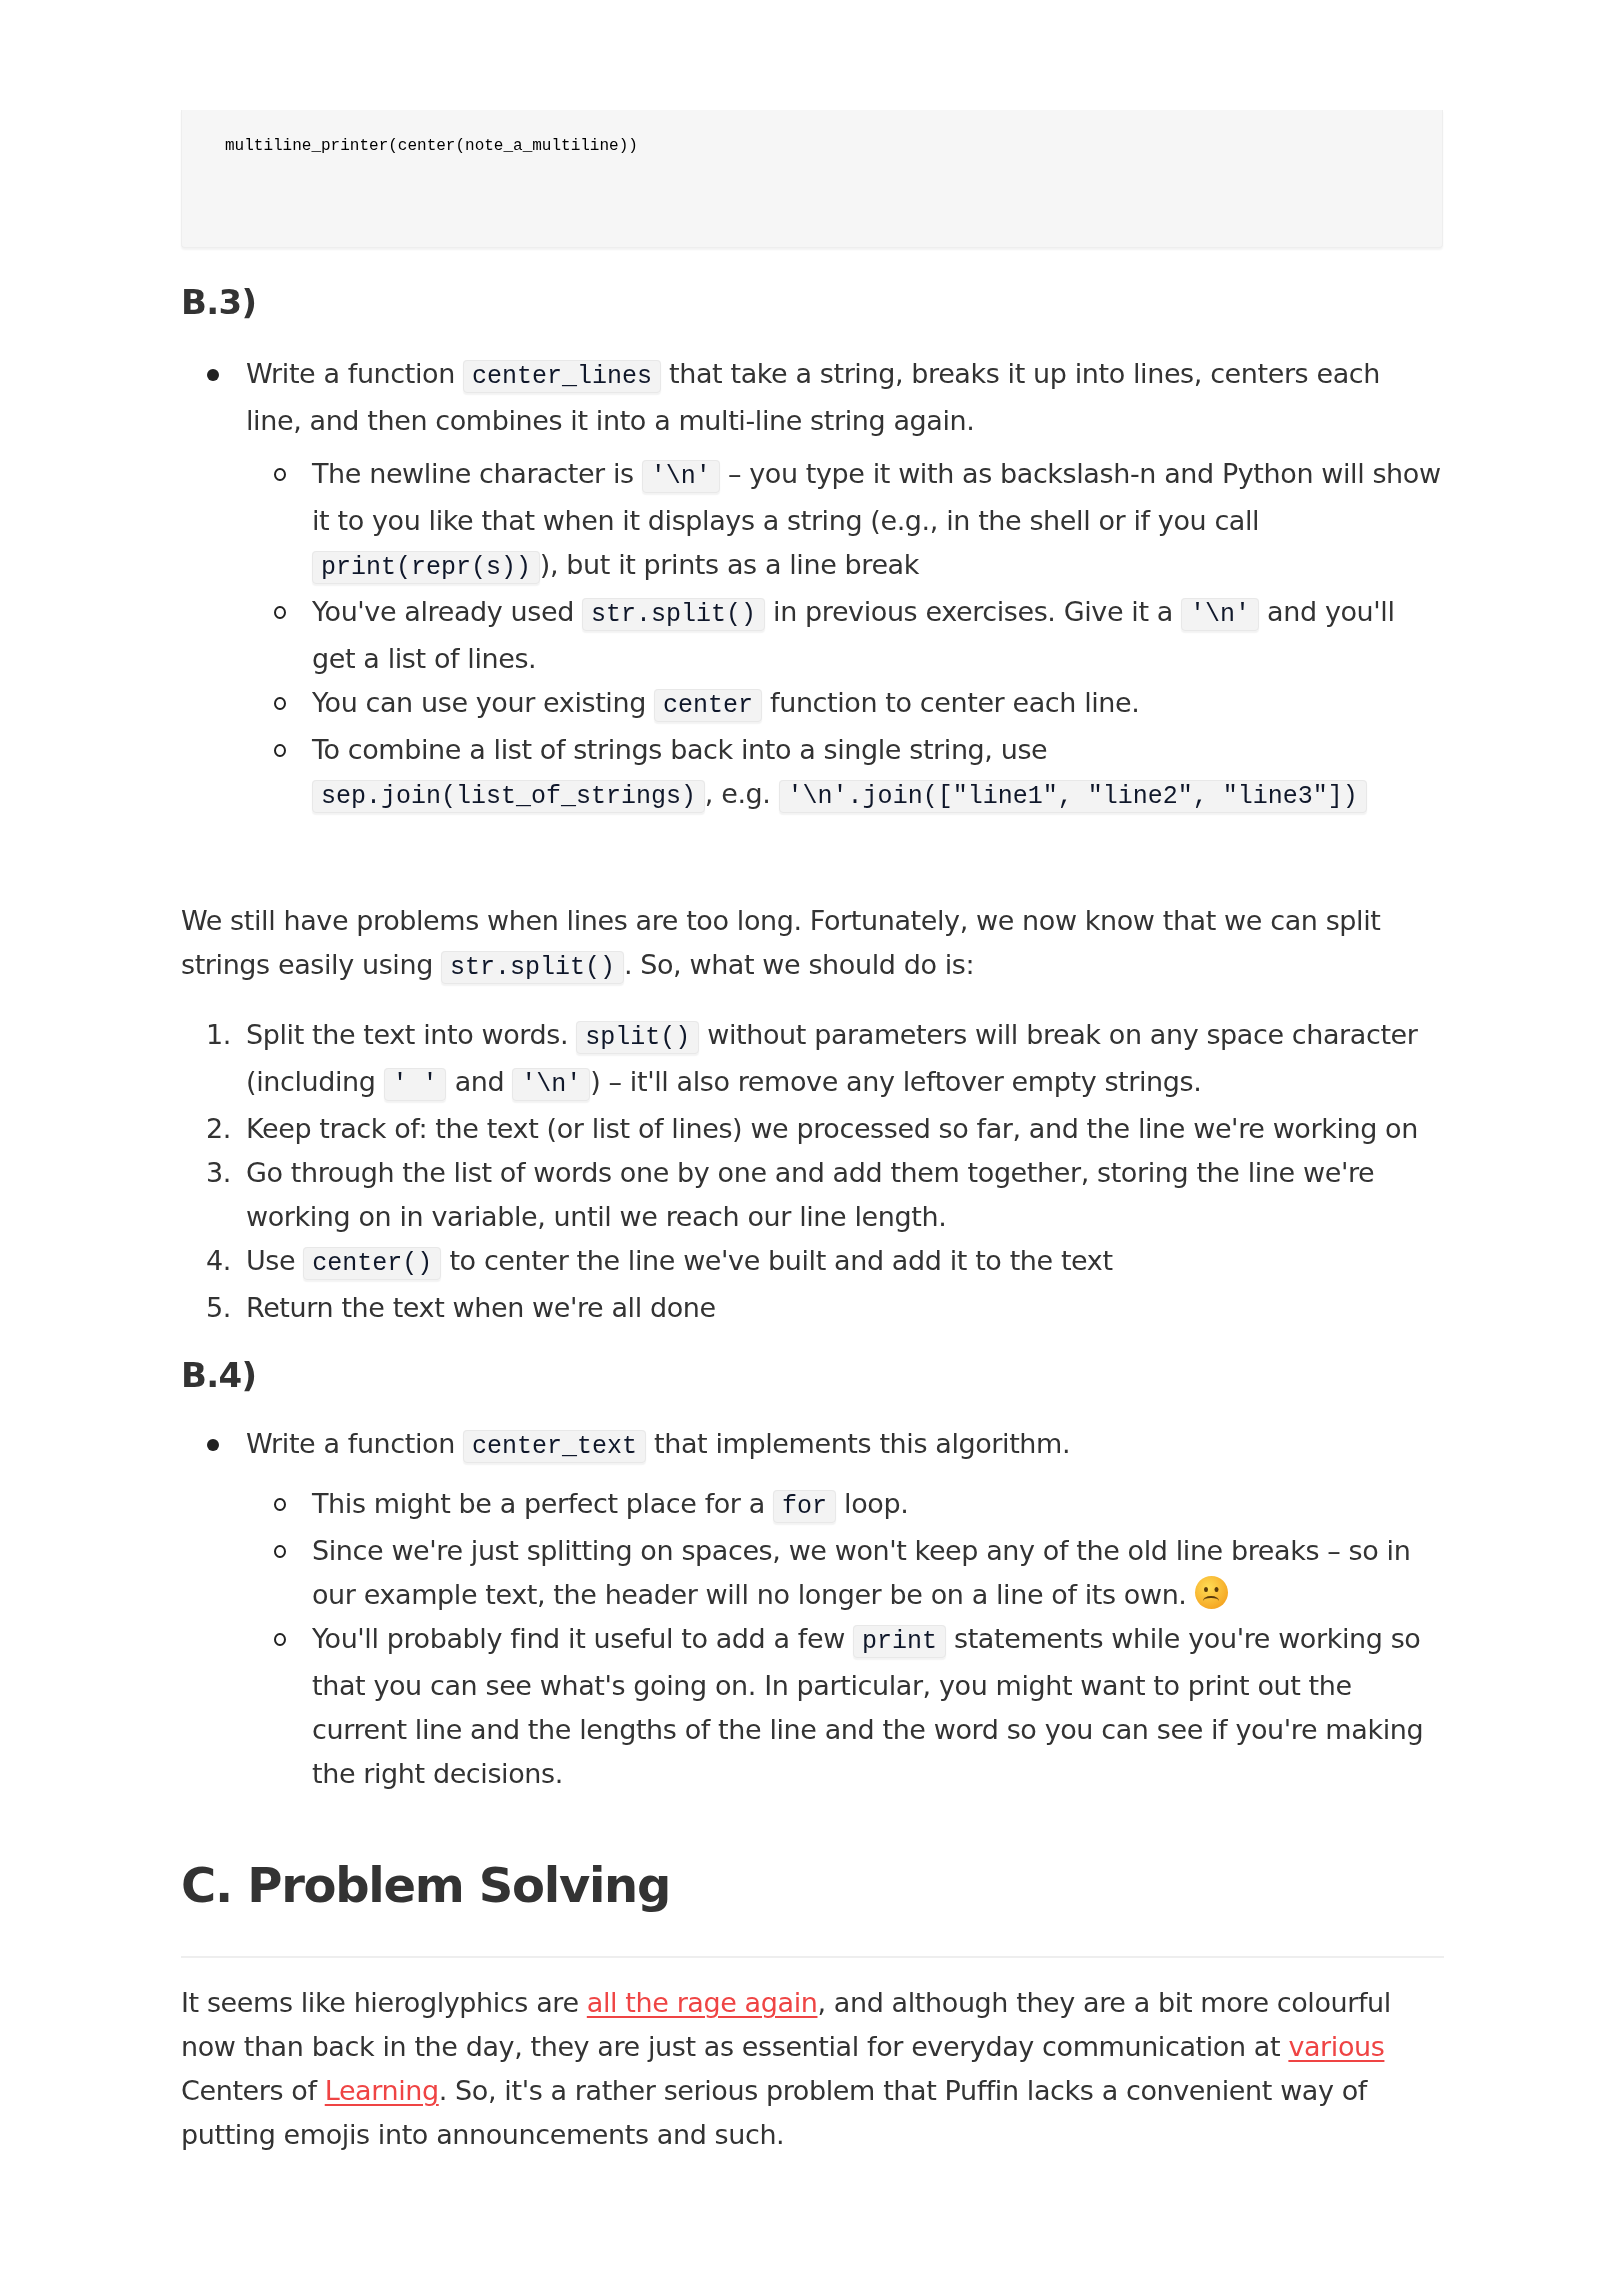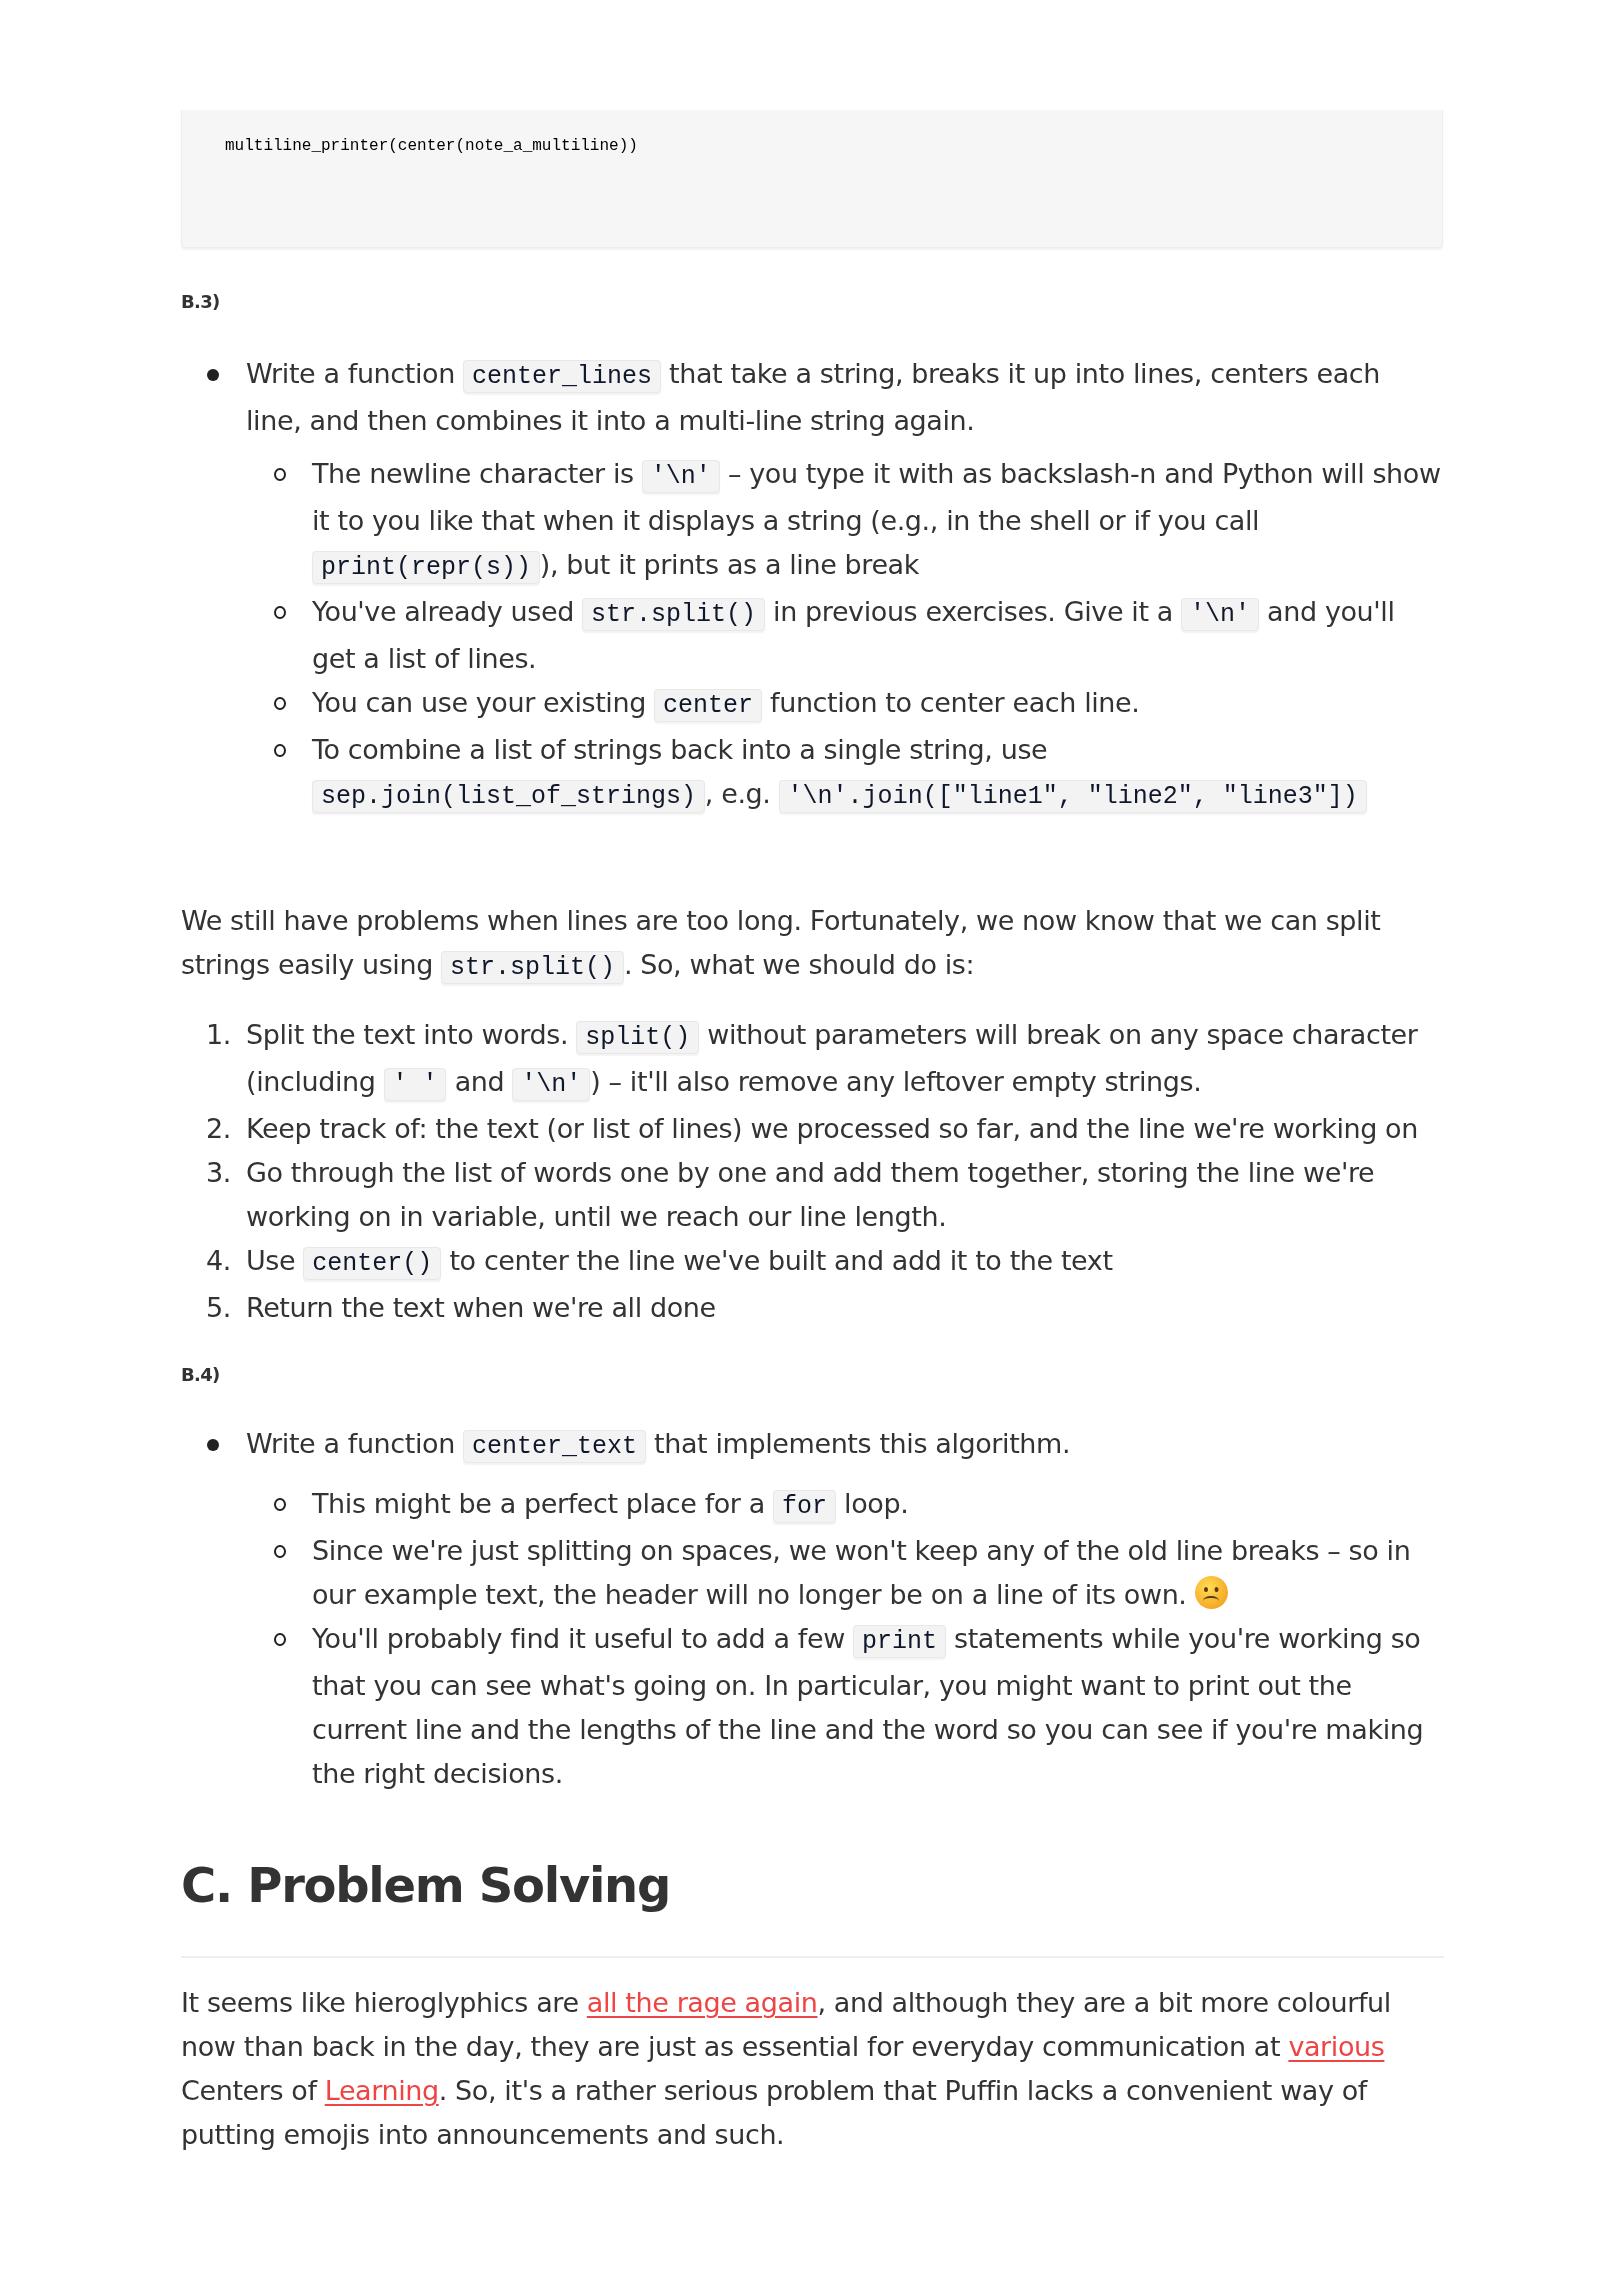--- a/index.html
+++ b/index.html
@@ -17,21 +17,21 @@
   }
   .codeblock {
     position: absolute; left: 0; top: 110px; width: 1260px; height: 137px;
     background: #f6f6f6; border: 1.3px solid #eeeeee; border-top: none; border-radius: 0 0 3.9px 3.9px;
     box-shadow: 0 2px 2px rgba(0,0,0,0.05);
   }
   .codeblock pre {
     margin: 0; position: absolute; left: 43px; top: 27px;
     font-family: "Liberation Mono", monospace; font-size: 16px; color: #000;
   }
-  .h4 { position: absolute; left: 0; font-weight: bold; font-size: 18px; color: #333; letter-spacing: -0.7px; }
+  .h4 { position: absolute; left: 0; font-weight: bold; font-size: 34px; color: #333; letter-spacing: -0.7px; }
   ul, ol { margin: 0; padding: 0; list-style: none; }
   .b1 { position: absolute; left: 0; }
   .li1 { position: relative; padding-left: 65px; width: 1197px; }
   .li1 .dot { position: absolute; left: 26px; top: 17px; width: 11.8px; height: 11.8px; border-radius: 50%; background: #222; }
   .li2 { position: relative; padding-left: 131px; width: 1132px; }
   .li2 .ring { position: absolute; left: 93px; top: 15.7px; width: 7.9px; height: 9.2px; border: 2.6px solid #222; border-radius: 50%; }
   .oli { position: relative; padding-left: 65px; width: 1197px; }
   .oli .num { position: absolute; left: 25px; top: 0; }
   .para { position: absolute; left: 0; width: 1263px; }
   a { color: #ef4444; text-decoration-thickness: 2px; text-underline-offset: 3.9px; }

